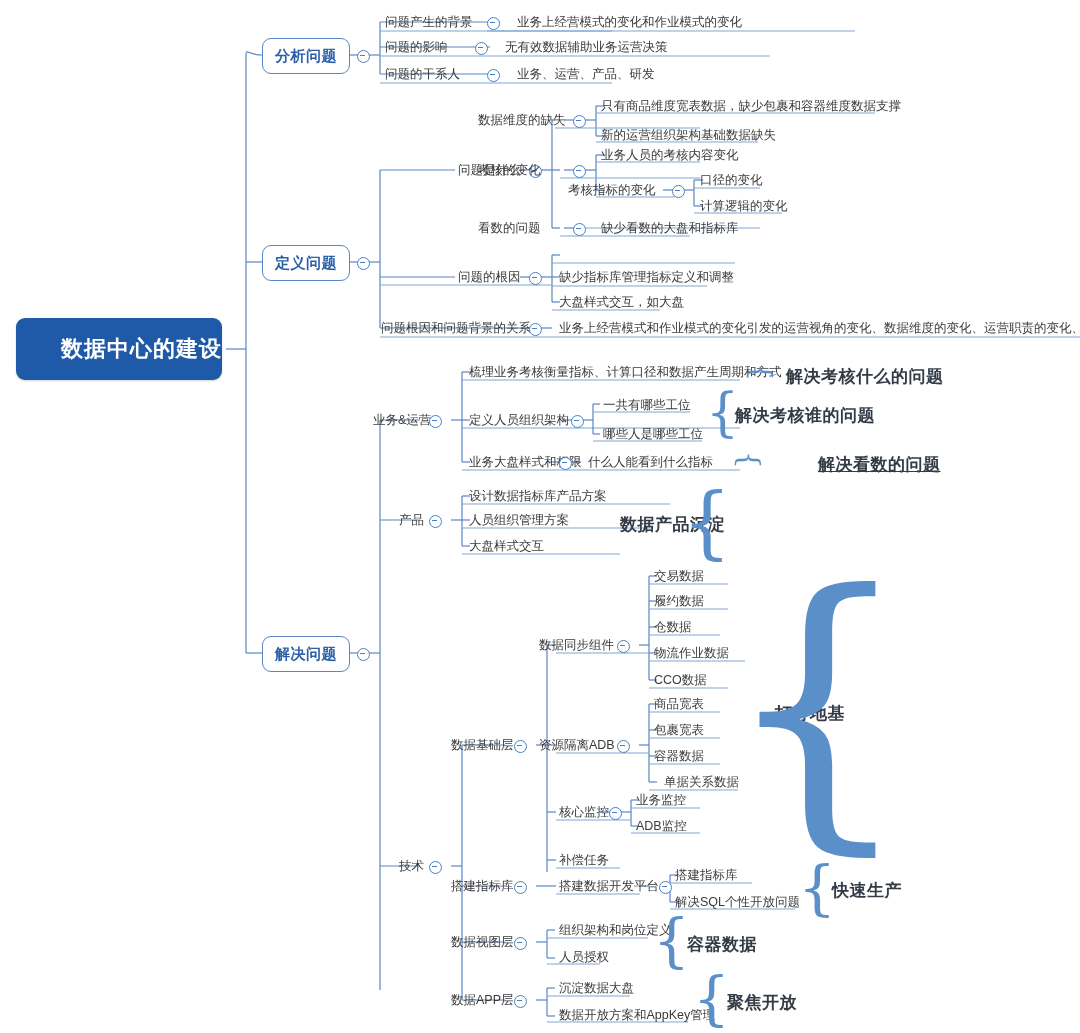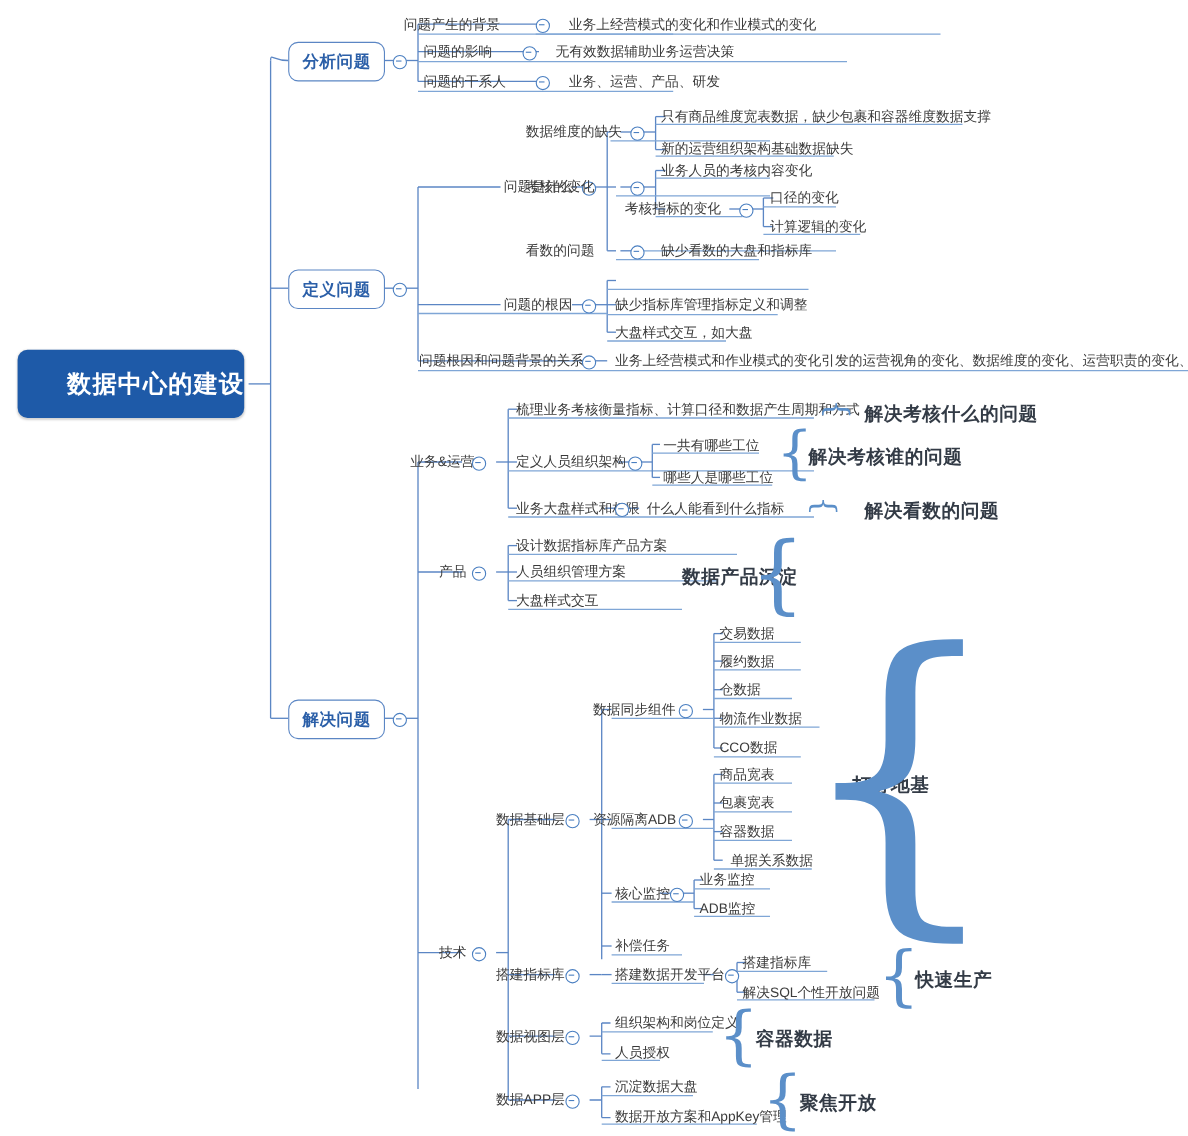--- a/index.html
+++ b/index.html
@@ -284,21 +284,21 @@
   <div class="branch" style="left:262px;top:245px;">
     <span>定义问题</span>
   </div>
   <div class="toggle" style="left:357px;top:257px;"></div>
 
   <div class="branch" style="left:262px;top:636px;">
     <span>解决问题</span>
   </div>
   <div class="toggle" style="left:357px;top:648px;"></div>
 
-  <div class="node l2" style="left:364px;top:13px;">问题产生的背景</div>
+  <div class="node l2" style="left:382px;top:13px;">问题产生的背景</div>
   <div class="toggle" style="left:487px;top:17px;"></div>
   <div class="node l3" style="left:514px;top:13px;">业务上经营模式的变化和作业模式的变化</div>
 
   <div class="node l2" style="left:382px;top:38px;">问题的影响</div>
   <div class="toggle" style="left:475px;top:42px;"></div>
   <div class="node l3" style="left:502px;top:38px;">无有效数据辅助业务运营决策</div>
 
   <div class="node l2" style="left:382px;top:65px;">问题的干系人</div>
   <div class="toggle" style="left:487px;top:69px;"></div>
   <div class="node l3" style="left:514px;top:65px;">业务、运营、产品、研发</div>
@@ -342,21 +342,21 @@
   <div class="node l3" style="left:466px;top:411px;">定义人员组织架构</div>
   <div class="toggle" style="left:571px;top:415px;"></div>
   <div class="node l4" style="left:600px;top:396px;">一共有哪些工位</div>
   <div class="node l4" style="left:600px;top:425px;">哪些人是哪些工位</div>
   <div class="callout" style="left:735px;top:404px;">解决考核谁的问题</div>
   <div class="brace" style="left:706px;top:386px;font-size:52px;">{</div>
 
   <div class="node l3" style="left:466px;top:453px;">业务大盘样式和权限</div>
   <div class="toggle" style="left:559px;top:457px;"></div>
   <div class="node l4" style="left:585px;top:453px;">什么人能看到什么指标</div>
-  <div class="callout" style="left:786px;top:453px;">解决看数的问题</div>
+  <div class="callout" style="left:818px;top:453px;text-decoration:underline;">解决看数的问题</div>
   <div class="brace" style="left:740px;top:446px;font-size:28px;transform:rotate(90deg);">{</div>
 
   <div class="node l2" style="left:396px;top:511px;">产品</div>
   <div class="toggle" style="left:429px;top:515px;"></div>
   <div class="node l3" style="left:466px;top:487px;">设计数据指标库产品方案</div>
   <div class="node l3" style="left:466px;top:511px;">人员组织管理方案</div>
   <div class="node l3" style="left:466px;top:537px;">大盘样式交互</div>
   <div class="callout" style="left:620px;top:513px;">数据产品沉淀</div>
   <div class="brace" style="left:682px;top:483px;font-size:78px;">{</div>
 

